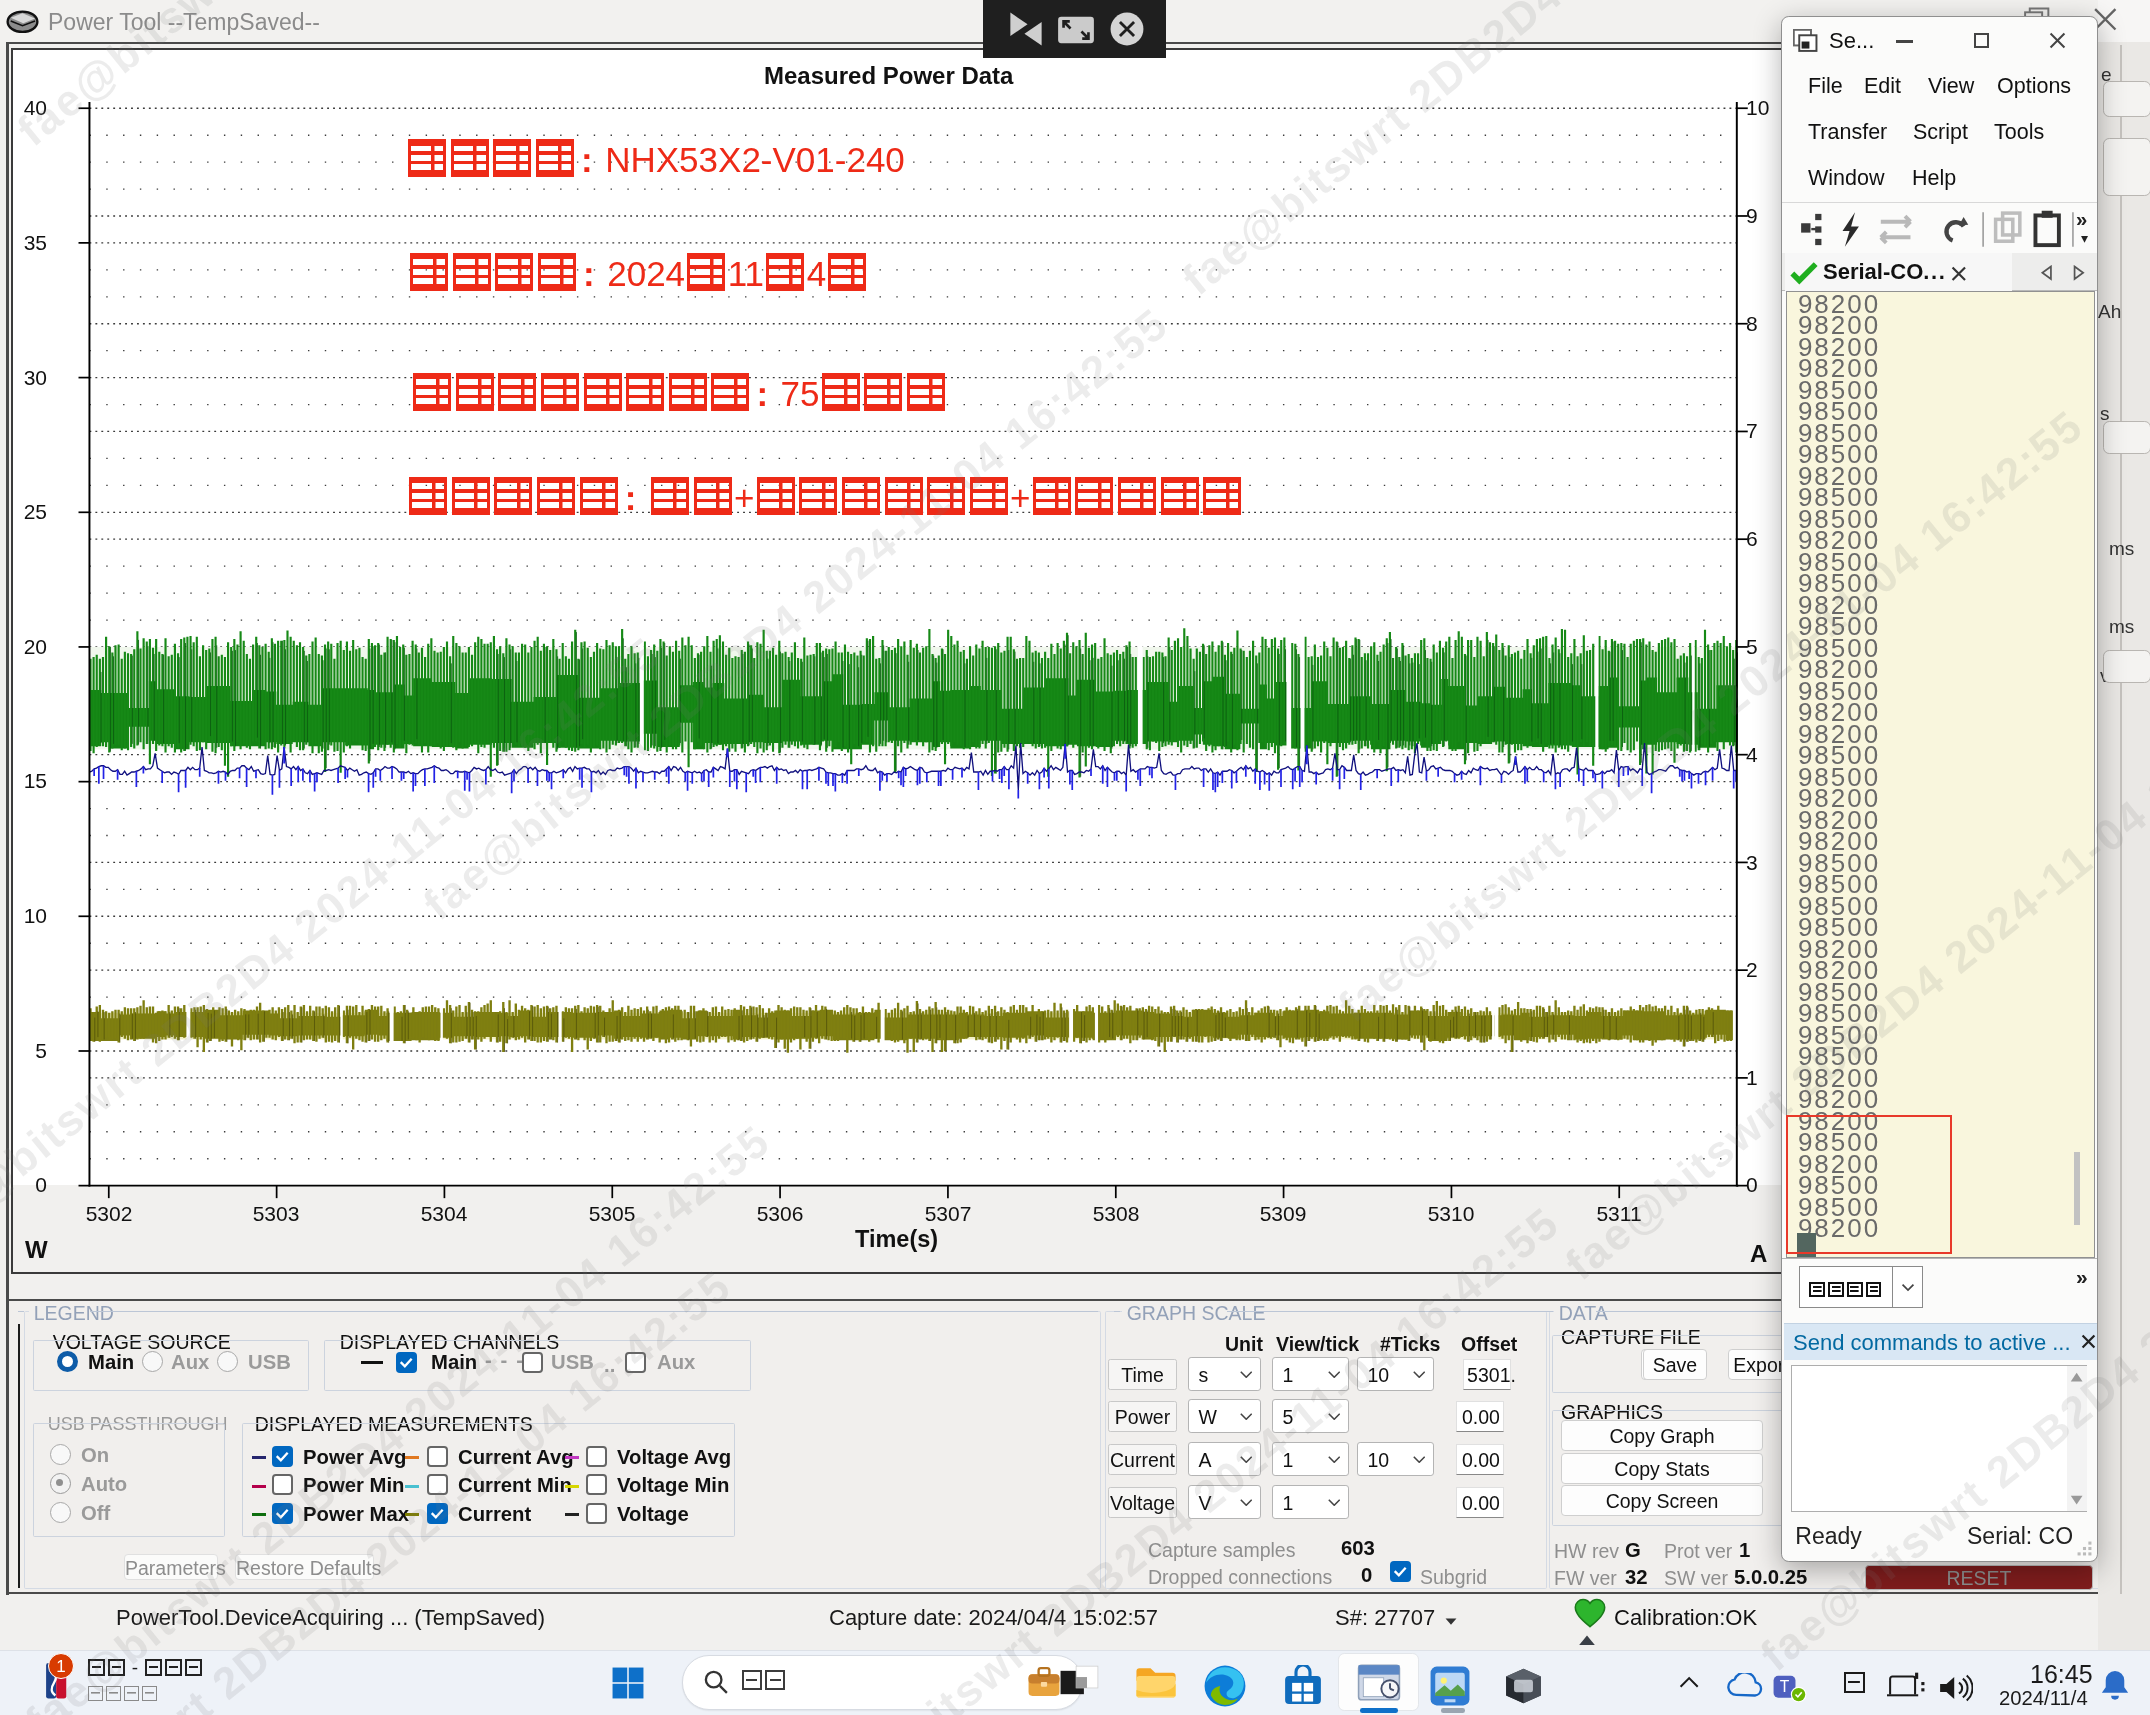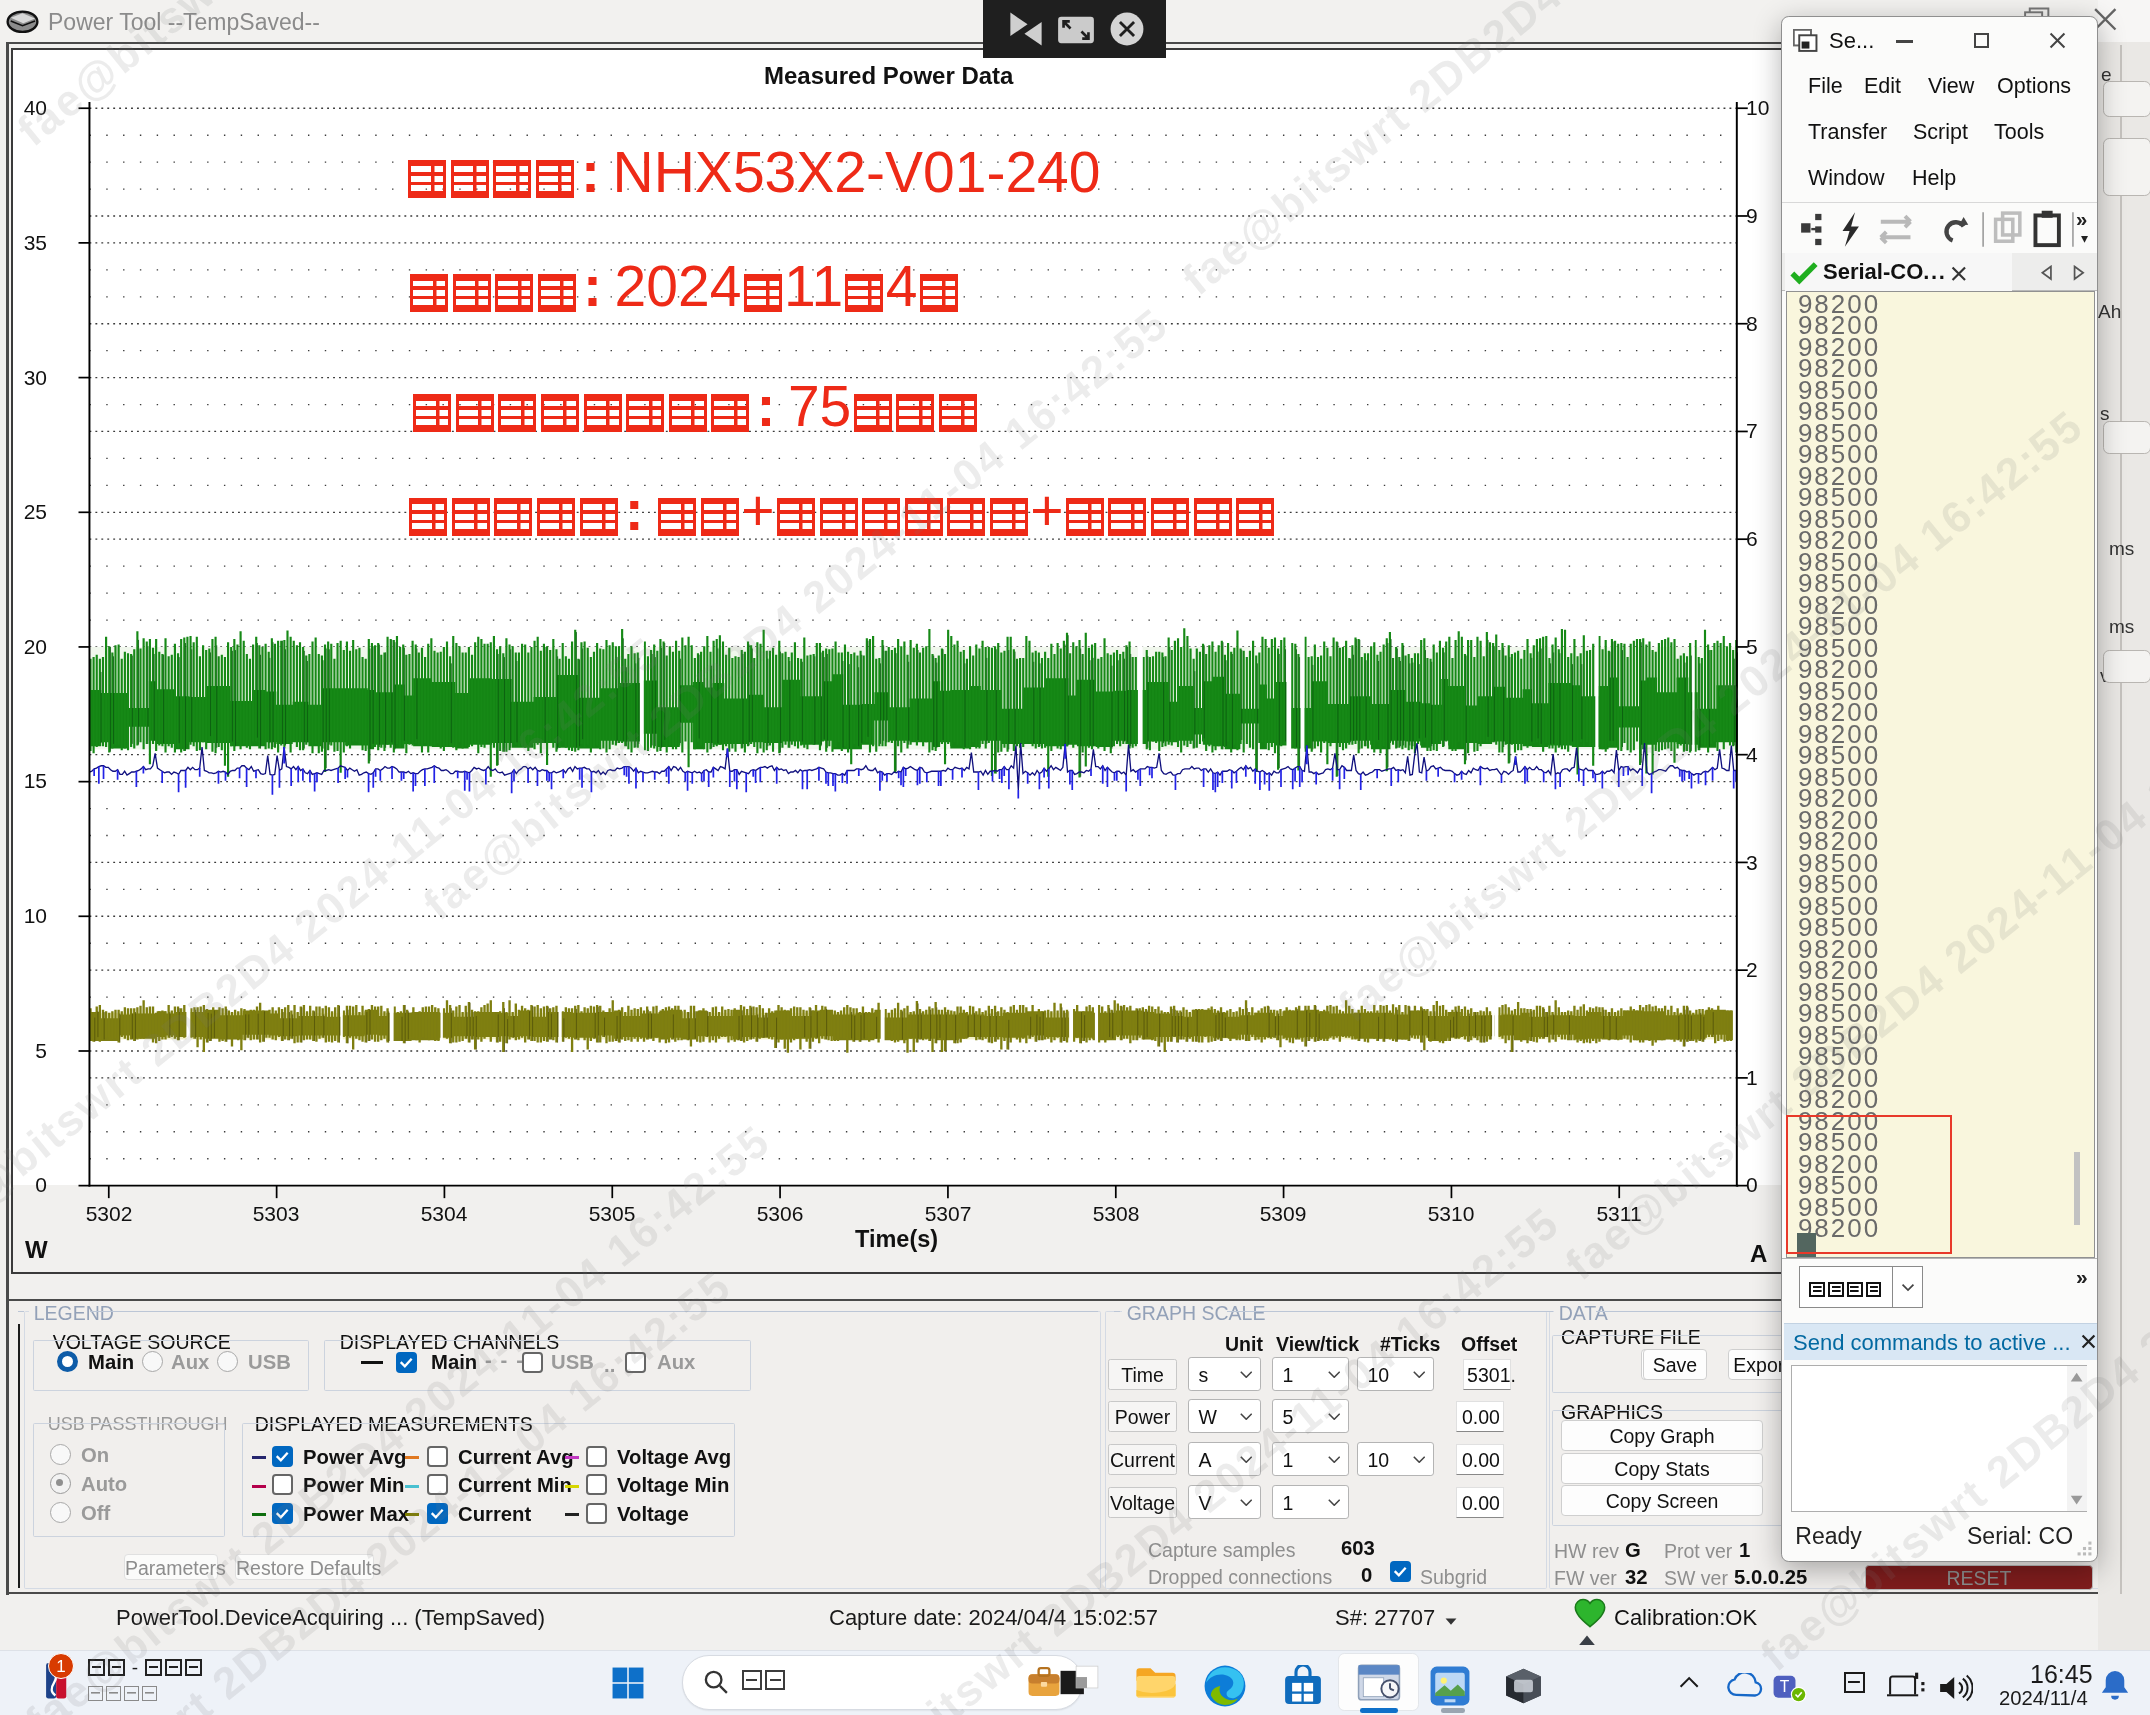--- a/index.html
+++ b/index.html
@@ -1,18 +1,18 @@
 <!DOCTYPE html>
 <html style="font-size:12.5px"><head><meta charset="utf-8"><style>
 *{margin:0;padding:0;box-sizing:border-box}
 html,body{width:2151px;height:1715px;overflow:hidden;font-family:"Liberation Sans",sans-serif;background:#f1f0ee;position:relative}
 .ylab{position:absolute;width:41px;text-align:right;font-size:21px;color:#111}
 .ylabr{position:absolute;font-size:21px;color:#111}
 .xlab{position:absolute;width:94px;text-align:center;font-size:21px;color:#111}
-.ann{position:absolute;font-size:57px;color:#ee2a17;white-space:nowrap}
+.ann{position:absolute;font-size:35px;color:#ee2a17;white-space:nowrap}
 .ann s{text-decoration:none;margin:0 12.5px 0 4.7px;font-weight:bold}
 .zh{display:inline-block;width:38px;height:38px;border:3.5px solid currentColor;margin:0 2.3px;vertical-align:-5.5px;
 background:repeating-linear-gradient(180deg,currentColor 0 3.5px,transparent 3.5px 9.4px),linear-gradient(currentColor,currentColor) 68% 50%/3.5px 100% no-repeat;background-origin:padding-box}
 .zh.s24{width:15.6px;height:15.6px;border-width:2px;margin:0 1.6px;vertical-align:-1.6px;color:#111;
 background:linear-gradient(currentColor,currentColor) 50% 30%/72% 2px no-repeat,linear-gradient(currentColor,currentColor) 50% 64%/72% 2px no-repeat}
 .zh.s22{width:17px;height:17px;border-width:2px;margin:0 1.6px;vertical-align:-2.3px;color:#222;
 background:linear-gradient(currentColor,currentColor) 50% 46%/70% 2px no-repeat}
 .zh.s20g{width:15px;height:15px;border-width:1.6px;margin:0 1.6px;vertical-align:-1.6px;color:#8a8a8a;
 background:linear-gradient(currentColor,currentColor) 50% 46%/70% 1.6px no-repeat}
 .zh.s26{width:20.3px;height:20.3px;border-width:2.3px;margin:0 1.6px;vertical-align:-3.1px;color:#3c3c3c;

